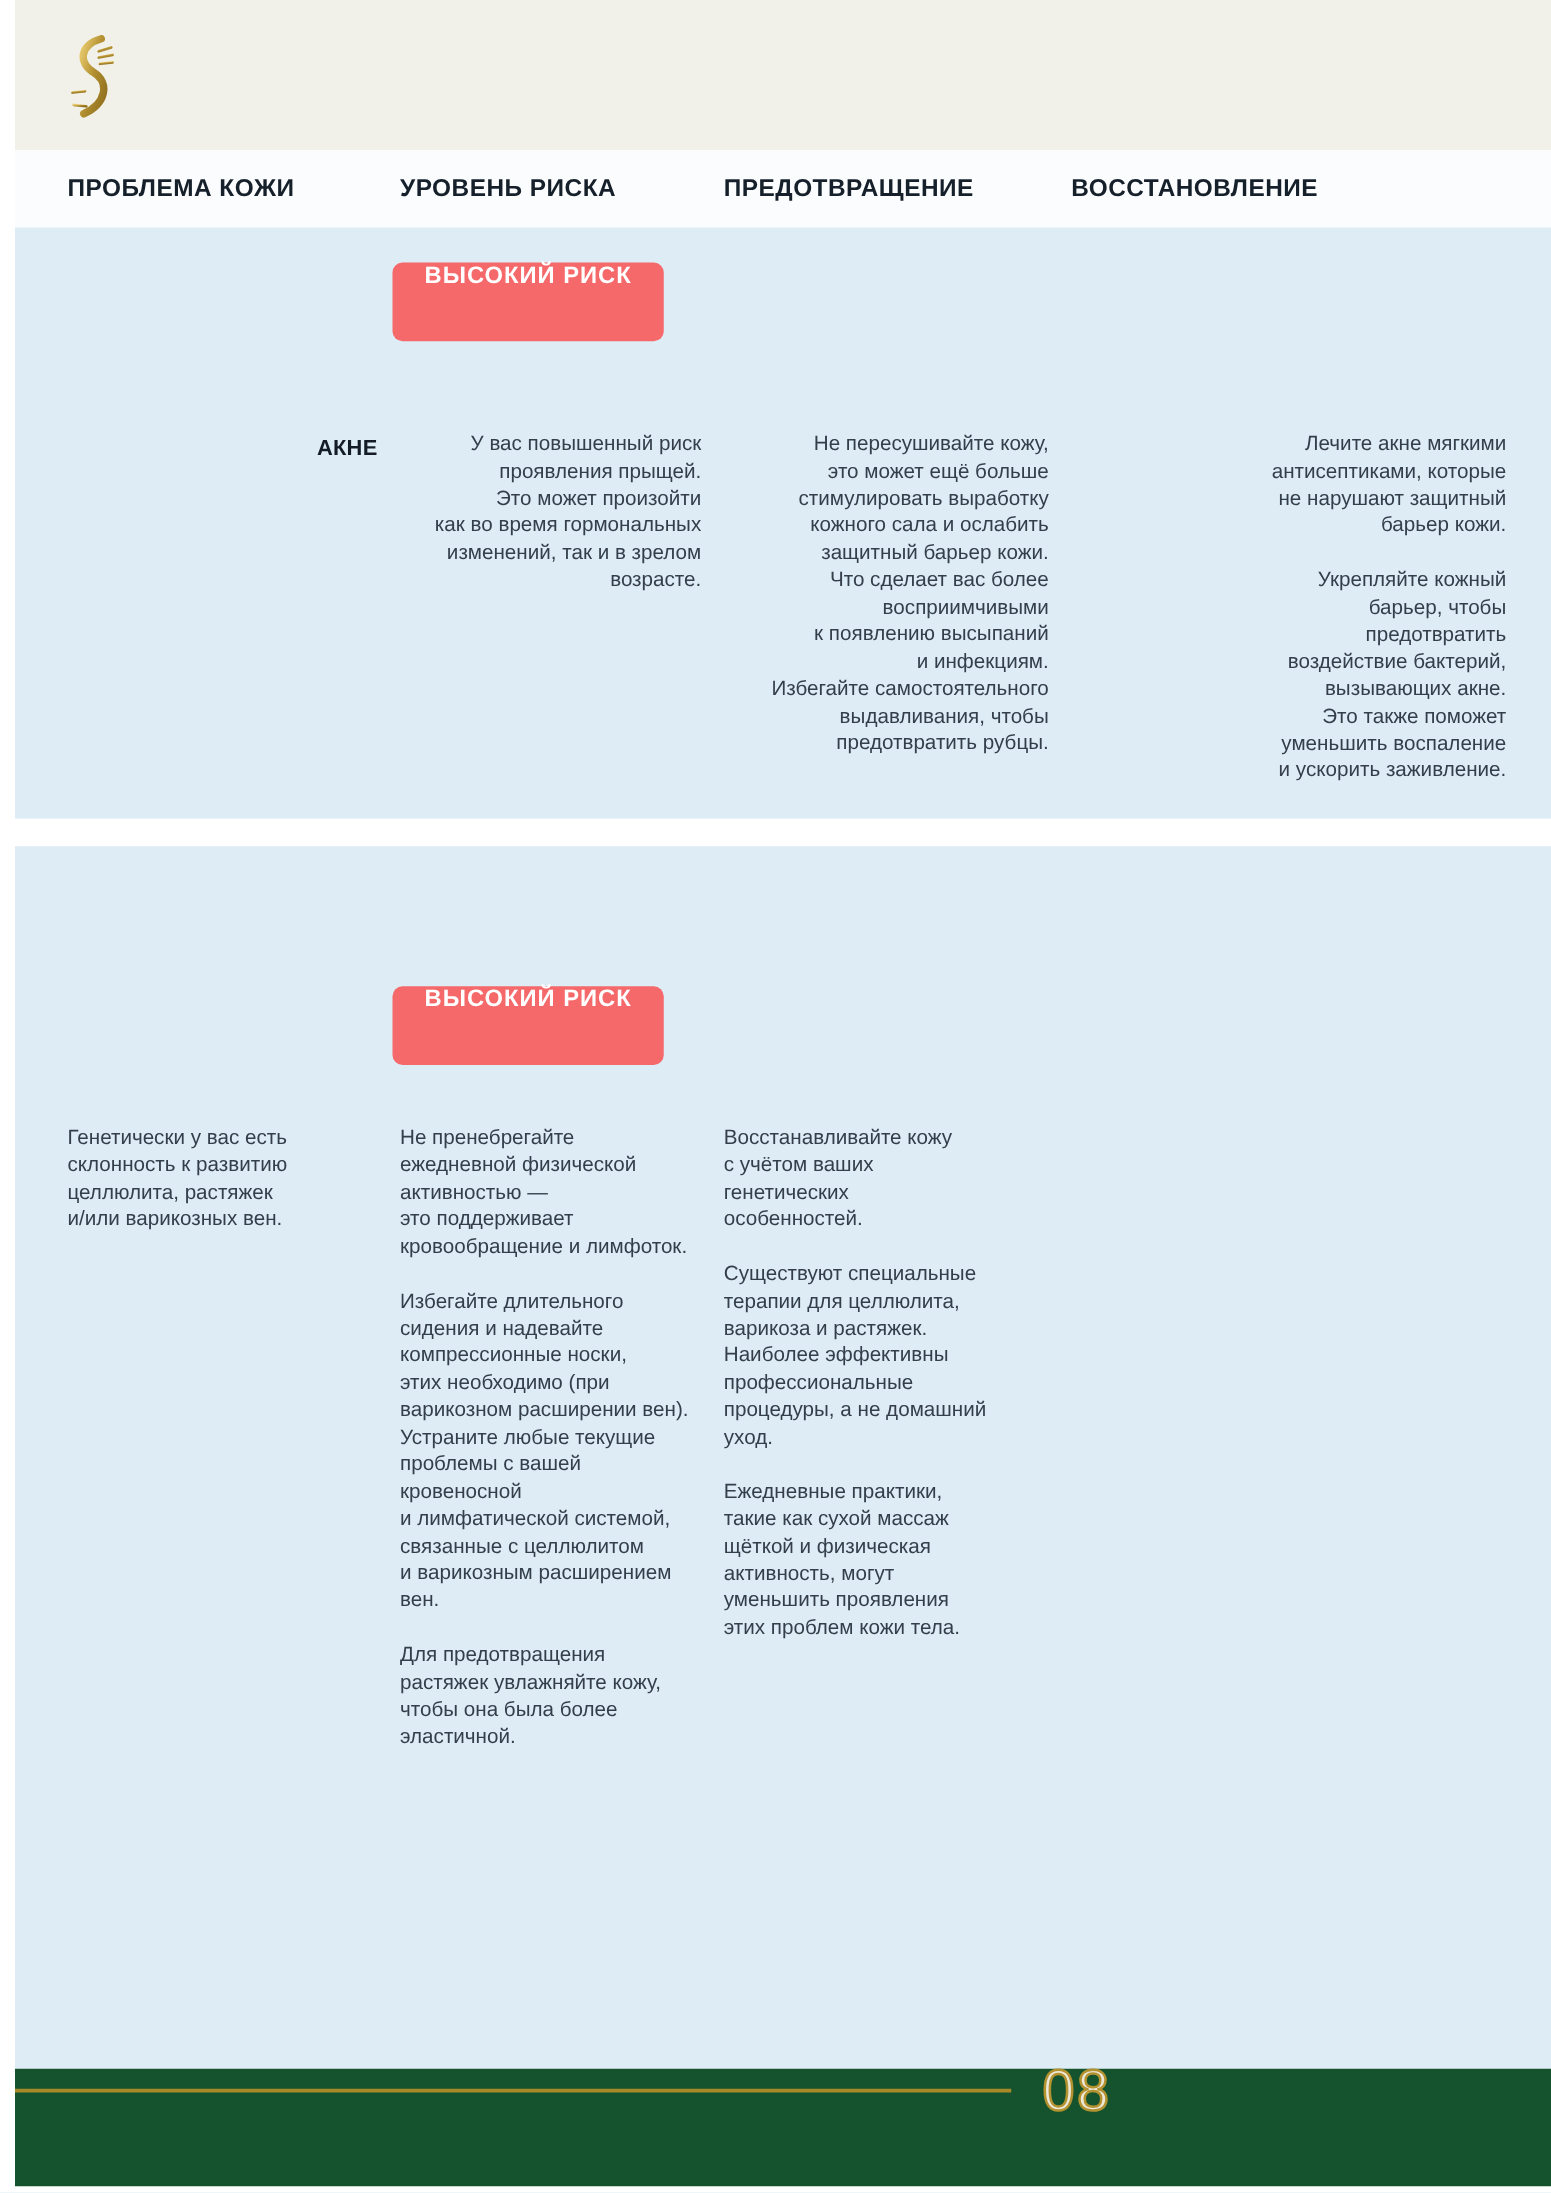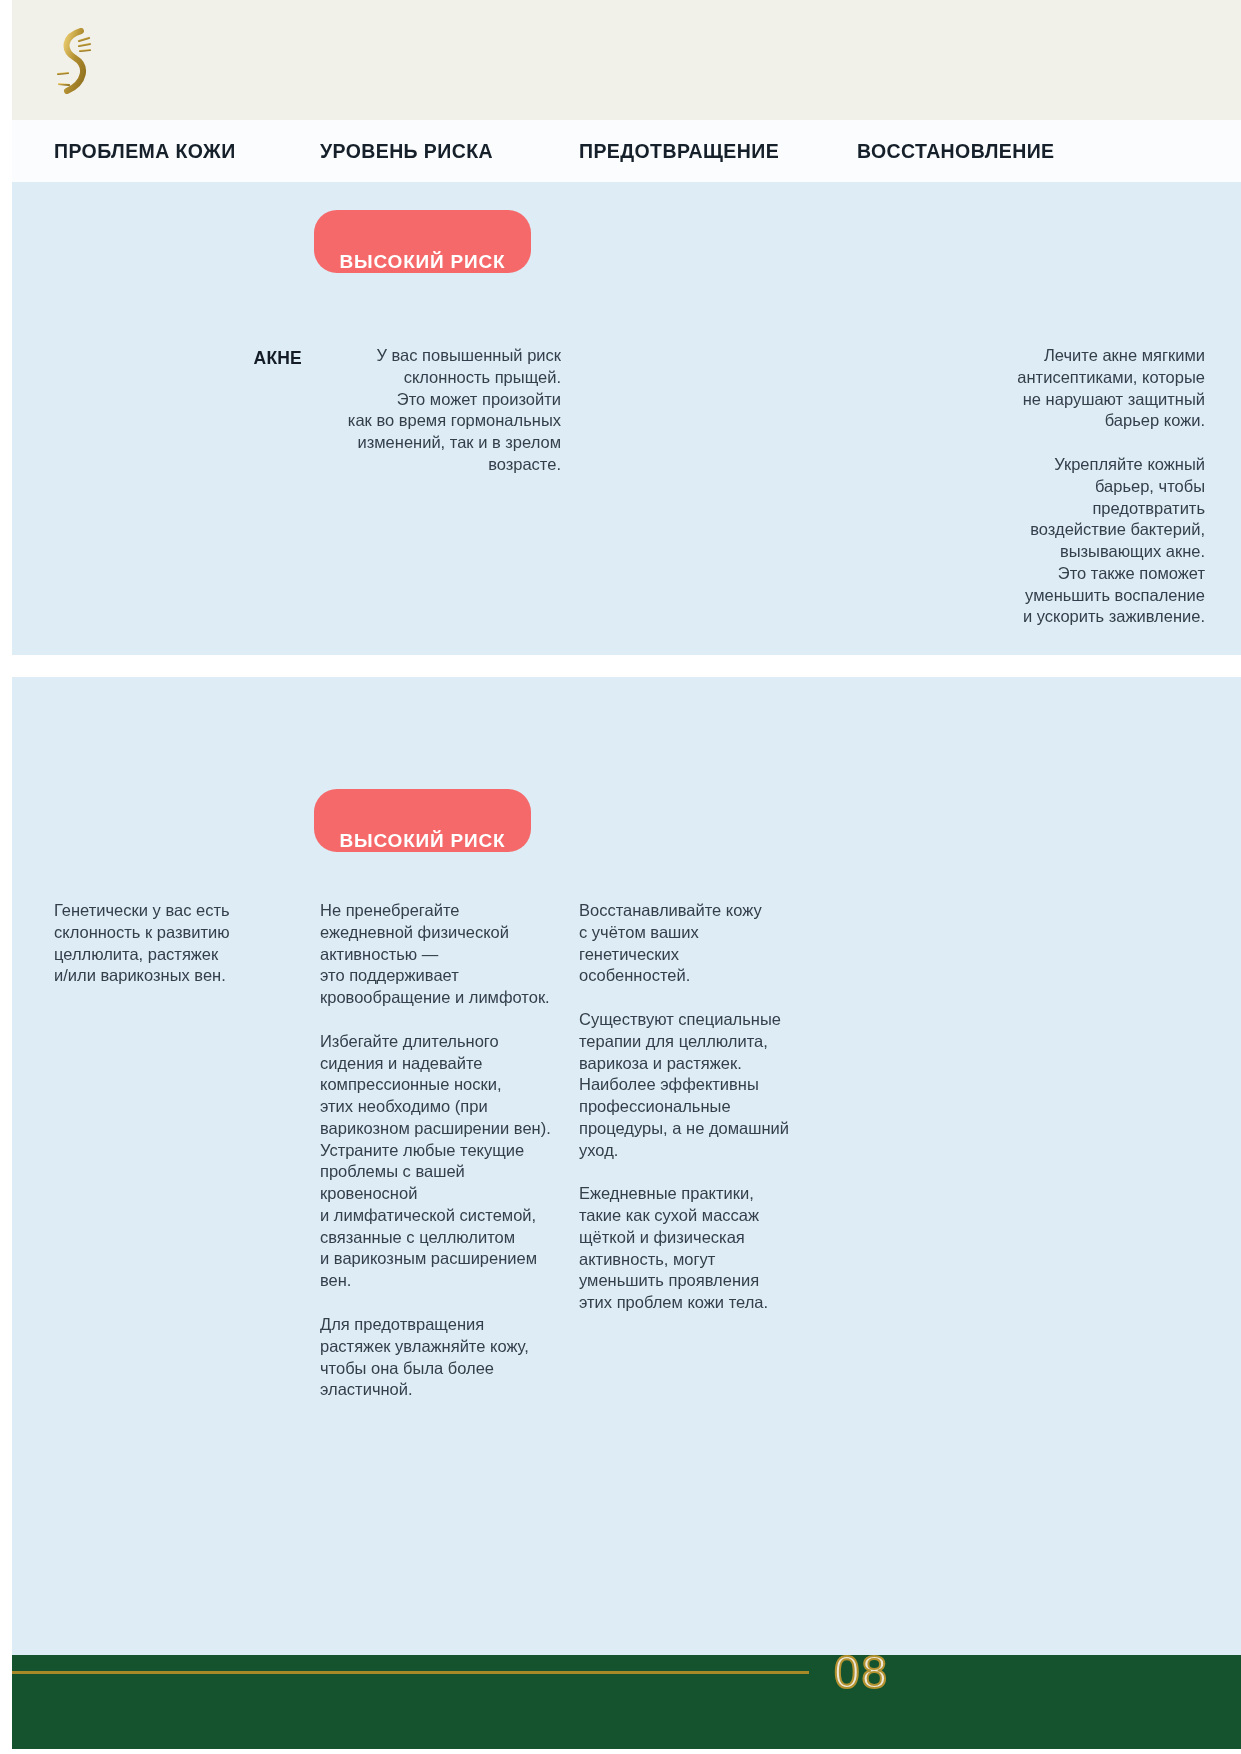--- a/index.html
+++ b/index.html
@@ -25,22 +25,22 @@
     font-size:19.5px; font-weight:700; color:#15202b; letter-spacing:0.4px;
   }
 
   
   .risk-section { background:#ddecf5; box-sizing:border-box; }
   .section-1 { height:473px; padding-top:28px; }
   .section-2 { height:978px; padding-top:112px; }
 
   .risk-badge {
     margin-left:302px; width:217px; height:63px;
-    background:#f5696a; border-radius:23px;
-    display:flex; align-items:flex-end; justify-content:center;
+    background:#f5696a; border-radius:8px;
+    display:flex; align-items:flex-start; justify-content:center;
   }
   .risk-badge span {
     color:#ffffff; font-weight:700; font-size:19px; letter-spacing:0.8px;
   }
 
   .content-row {
     display:grid; grid-template-columns:266px 259px 278px 1fr;
     padding:0 30px 0 42px;
   }
   .section-1 .content-row { margin-top:72px;text-align:right; }
@@ -112,27 +112,39 @@
   <section class="risk-section section-1">
     <div class="risk-badge">
       <span>ВЫСОКИЙ РИСК</span>
     </div>
     <div class="content-row">
       <div class="cell">
         <div class="problem-label">АКНЕ</div>
       </div>
       <div class="cell">
         <p>У вас повышенный риск
-склонность прыщей.
+проявления прыщей.
 Это может произойти
 как во время гормональных
 изменений, так и в зрелом
 возрасте.</p>
       </div>
       <div class="cell">
+        <p>Не пересушивайте кожу,
+это может ещё больше
+стимулировать выработку
+кожного сала и ослабить
+защитный барьер кожи.
+Что сделает вас более
+восприимчивыми
+к появлению высыпаний
+и инфекциям.
+Избегайте самостоятельного
+выдавливания, чтобы
+предотвратить рубцы.</p>
       </div>
       <div class="cell">
         <p>Лечите акне мягкими
 антисептиками, которые
 не нарушают защитный
 барьер кожи.</p>
         <p>Укрепляйте кожный
 барьер, чтобы
 предотвратить
 воздействие бактерий,

